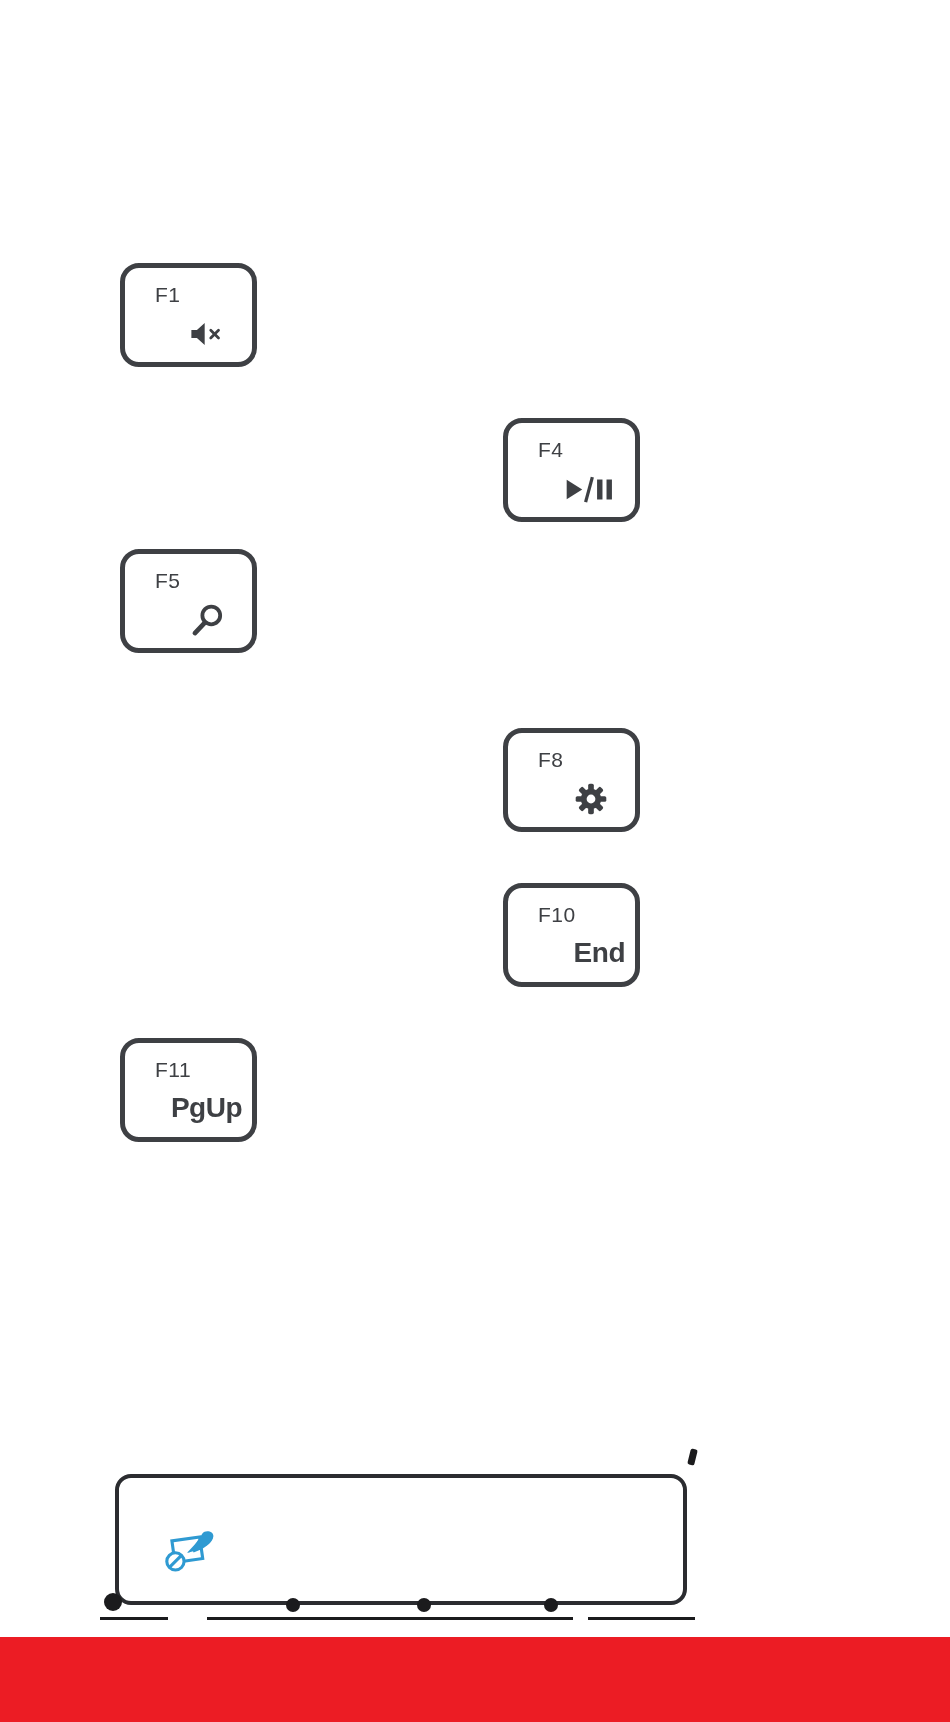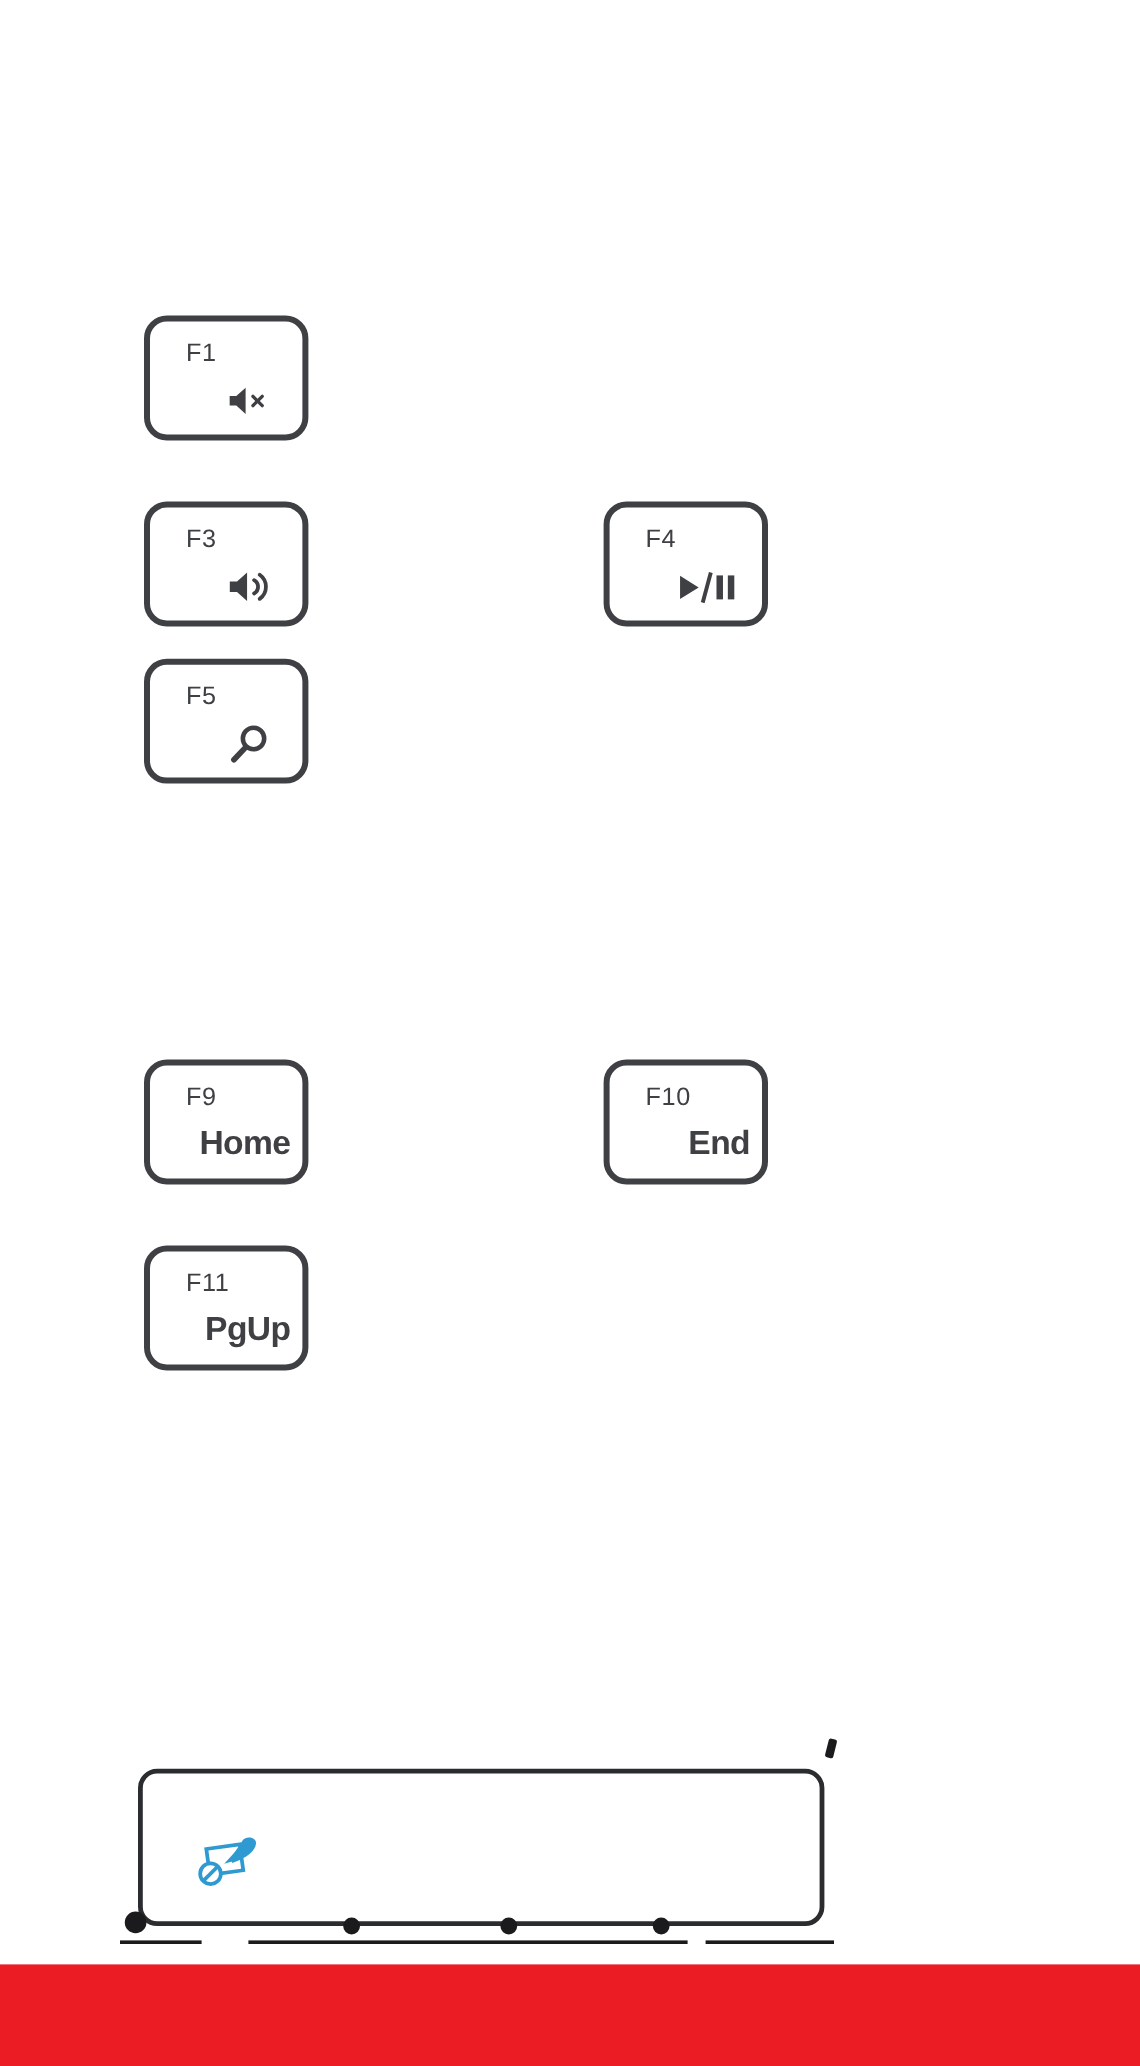--- a/index.html
+++ b/index.html
@@ -59,32 +59,20 @@
         <path d="M1 6.6 v5.8 h4 l5.6 5 V1.6 L5 6.6 Z" fill="#3e4044"></path>
         <g stroke="#3e4044" stroke-width="2" stroke-linecap="round">
           <line x1="15" y1="6.8" x2="20.6" y2="12.4"></line>
           <line x1="20.6" y1="6.8" x2="15" y2="12.4"></line>
         </g>
       </svg>
     </span>
   </div>
 
 
-  <div class="key" style="left:120px;top:418px">
-    <span class="klabel">F3</span>
-    <span class="kicon">
-      <svg width="36" height="30" viewBox="0 0 24 20">
-        <path d="M1 7.1 v5.8 h4 l5.6 5 V2.1 L5 7.1 Z" fill="#3e4044"></path>
-        <g stroke="#3e4044" stroke-width="2.1" fill="none" stroke-linecap="round">
-          <path d="M14.5 6.3 a4.2 4.2 0 0 1 0 7.4"></path>
-          <path d="M17.6 3.3 a8.2 8.2 0 0 1 0 13.4"></path>
-        </g>
-      </svg>
-    </span>
-  </div>
 
   <div class="key" style="left:503px;top:418px">
     <span class="klabel">F4</span>
     <span class="kicon">
       <svg width="52" height="27" viewBox="0 0 38 20">
         <polygon points="1,2.8 12.5,10 1,17.2" fill="#3e4044"></polygon>
         <line x1="20" y1="0.8" x2="15" y2="19.4" stroke="#3e4044" stroke-width="2.4"></line>
         <rect x="23.5" y="2.6" width="4" height="14.8" fill="#3e4044"></rect>
         <rect x="30.5" y="2.6" width="4" height="14.8" fill="#3e4044"></rect>
       </svg>
@@ -96,25 +84,40 @@
     <span class="kicon">
       <svg width="34" height="34" viewBox="0 0 26 26">
         <circle cx="15.5" cy="9.5" r="6.8" fill="none" stroke="#3e4044" stroke-width="2.9"></circle>
         <line x1="10.6" y1="15" x2="3" y2="23" stroke="#3e4044" stroke-width="3.6" stroke-linecap="round"></line>
       </svg>
     </span>
   </div>
 
 
 
+  <div class="key" style="left:503px;top:728px">
+    <span class="klabel">F8</span>
+    <span class="kicon">
+      <svg width="34" height="34" viewBox="0 0 24 24">
+        <g fill="#3e4044">
+          <circle cx="12" cy="12" r="7.2"></circle>
+          <rect x="10" y="1.2" width="4" height="6" rx="1.2"></rect>
+          <rect x="10" y="1.2" width="4" height="6" rx="1.2" transform="rotate(45 12 12)"></rect>
+          <rect x="10" y="1.2" width="4" height="6" rx="1.2" transform="rotate(90 12 12)"></rect>
+          <rect x="10" y="1.2" width="4" height="6" rx="1.2" transform="rotate(135 12 12)"></rect>
+          <rect x="10" y="1.2" width="4" height="6" rx="1.2" transform="rotate(180 12 12)"></rect>
+          <rect x="10" y="1.2" width="4" height="6" rx="1.2" transform="rotate(225 12 12)"></rect>
+          <rect x="10" y="1.2" width="4" height="6" rx="1.2" transform="rotate(270 12 12)"></rect>
+          <rect x="10" y="1.2" width="4" height="6" rx="1.2" transform="rotate(315 12 12)"></rect>
+        </g>
+        <circle cx="12" cy="12" r="3.1" fill="#ffffff"></circle>
+      </svg>
+    </span>
+  </div>
 
-  <div class="key" style="left:120px;top:883px">
-    <span class="klabel">F9</span>
-    <span class="ksub">Home</span>
-  </div>
 
   <div class="key" style="left:503px;top:883px">
     <span class="klabel">F10</span>
     <span class="ksub">End</span>
   </div>
 
   <div class="key" style="left:120px;top:1038px">
     <span class="klabel">F11</span>
     <span class="ksub">PgUp</span>
   </div>

